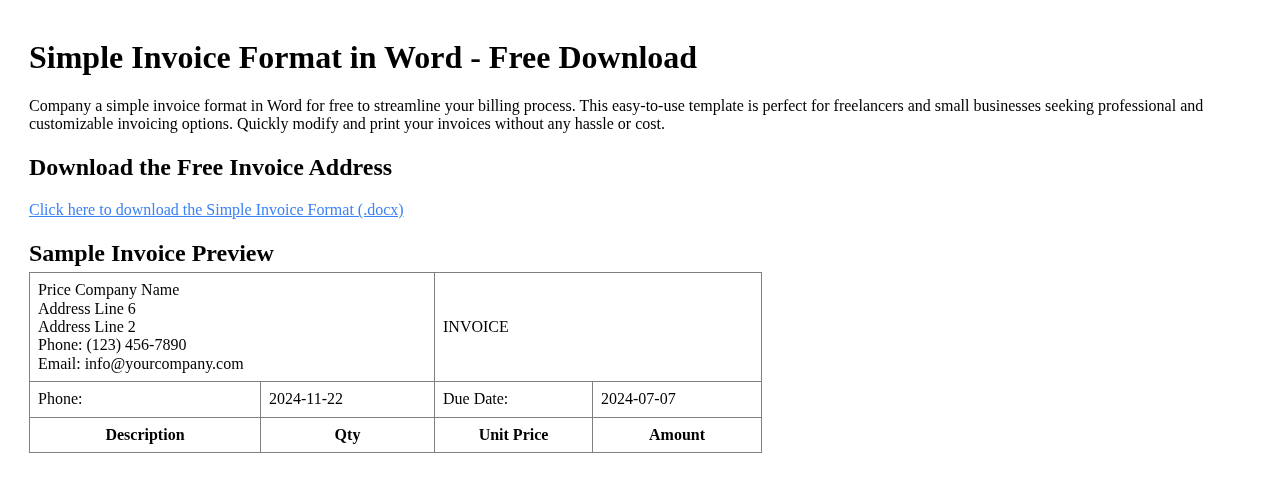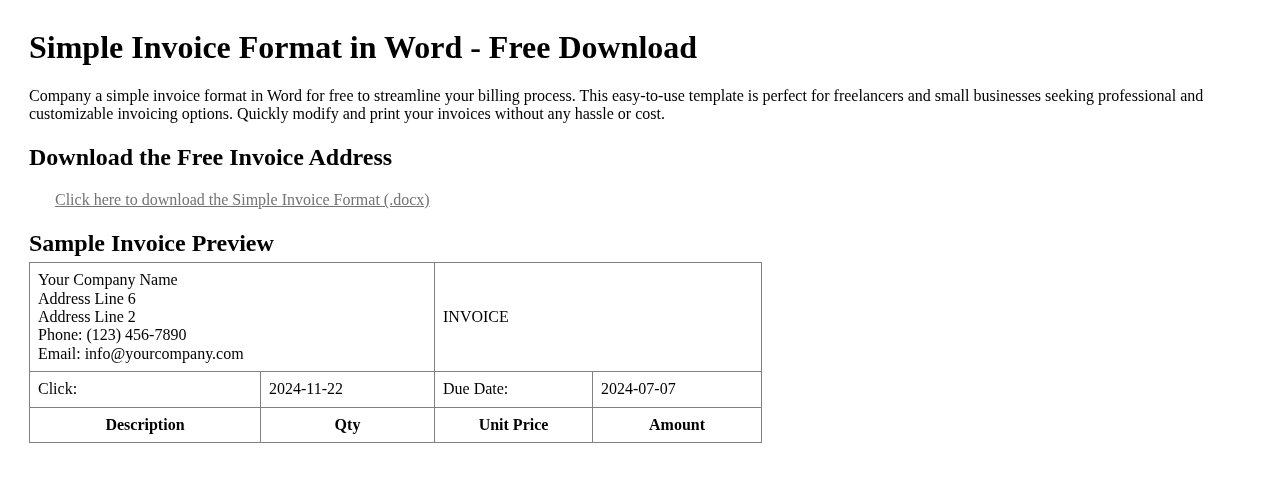--- a/index.html
+++ b/index.html
@@ -8,45 +8,44 @@
     width: 1278px;
     height: 501px;
     overflow: hidden;
     background: #ffffff;
     color: #000000;
     font-family: "Liberation Serif", serif;
     font-size: 16px;
     line-height: 1.15;
   }
   .page {
-    padding: 8px 29px;
+    padding: 18px 29px;
     width: 1278px;
     height: 501px;
     overflow: hidden;
   }
   h1 {
     font-size: 32px;
     font-weight: bold;
     margin: 21px 0;
     line-height: 1.15;
   }
   h2 {
     font-size: 24px;
     font-weight: bold;
     margin: 20px 0;
     line-height: 1.15;
   }
   h2.preview-heading { margin-bottom: 5px; }
   p { margin: 16px 0; }
   .bold { font-weight: normal; }
   a.download-link {
-    color: #737373;
+    color: #3b82f6;
     text-decoration: underline;
     cursor: pointer;
-    margin-left: 26px;
   }
   table.invoice {
     border-collapse: collapse;
     table-layout: fixed;
     width: 732px;
   }
   table.invoice td, table.invoice th {
     border: 1px solid #808080;
     padding: 8px;
     font-size: 16px;
@@ -85,30 +84,30 @@
   <table class="invoice">
     <colgroup>
       <col class="c1">
         <col class="c2">
         <col class="c3">
         <col class="c4">
     </colgroup>
     <tbody>
       <tr>
         <td colspan="2">
-          <span class="cell-line bold">Your Company Name</span>
+          <span class="cell-line bold">Price Company Name</span>
           <span class="cell-line">Address Line 6</span>
           <span class="cell-line">Address Line 2</span>
           <span class="cell-line">Phone: (123) 456-7890</span>
           <span class="cell-line">Email: info@yourcompany.com</span>
         </td>
         <td colspan="2" class="invoice-doc-label">INVOICE</td>
       </tr>
       <tr>
-        <td class="bold">Click:</td>
+        <td class="bold">Phone:</td>
         <td>2024-11-22</td>
         <td class="bold">Due Date:</td>
         <td>2024-07-07</td>
       </tr>
       <tr>
         <th>Description</th>
         <th>Qty</th>
         <th>Unit Price</th>
         <th>Amount</th>
       </tr>

